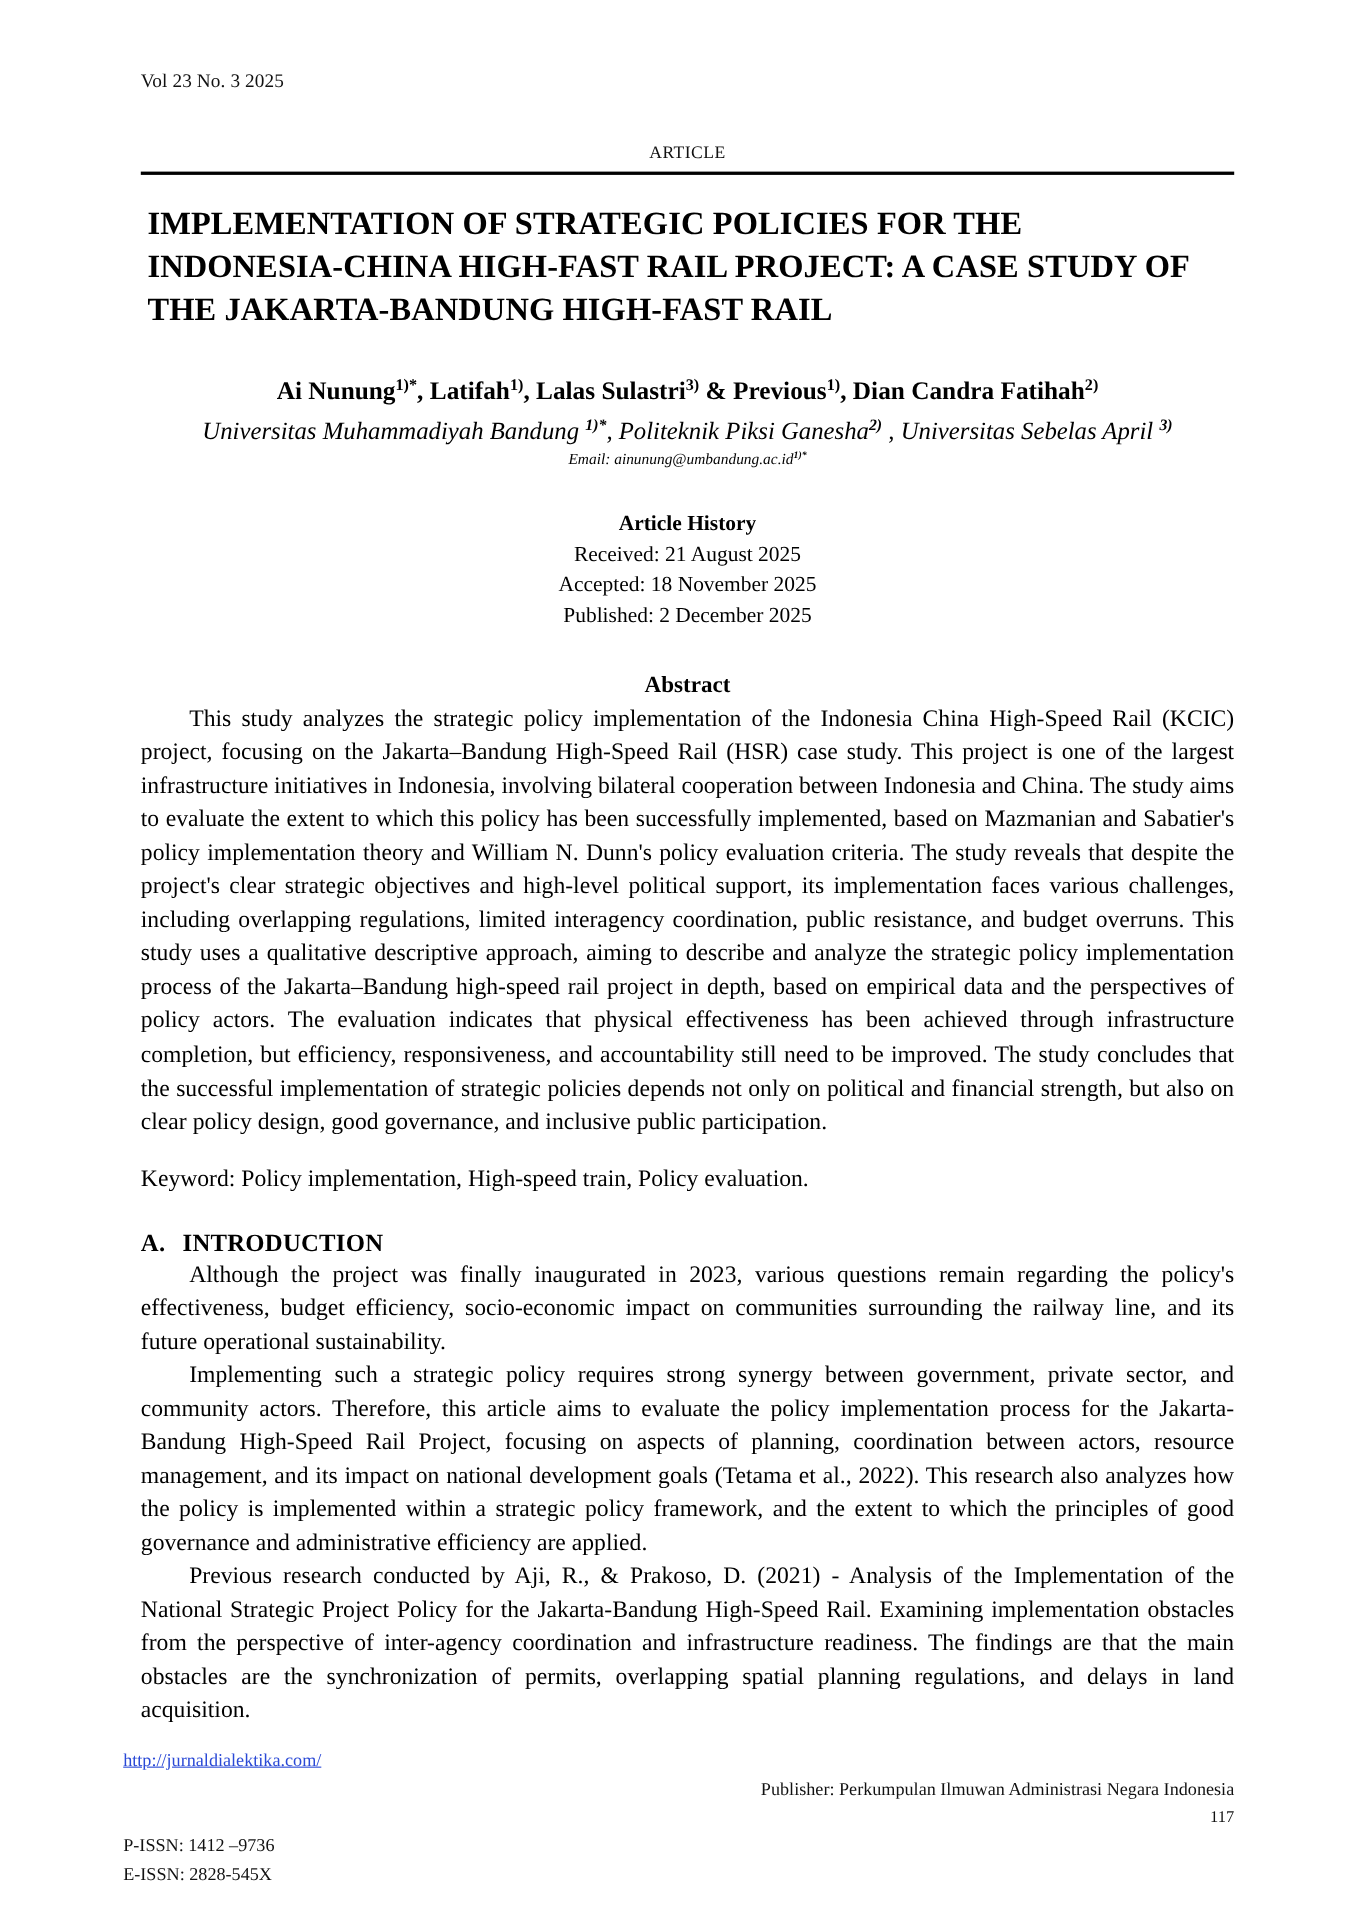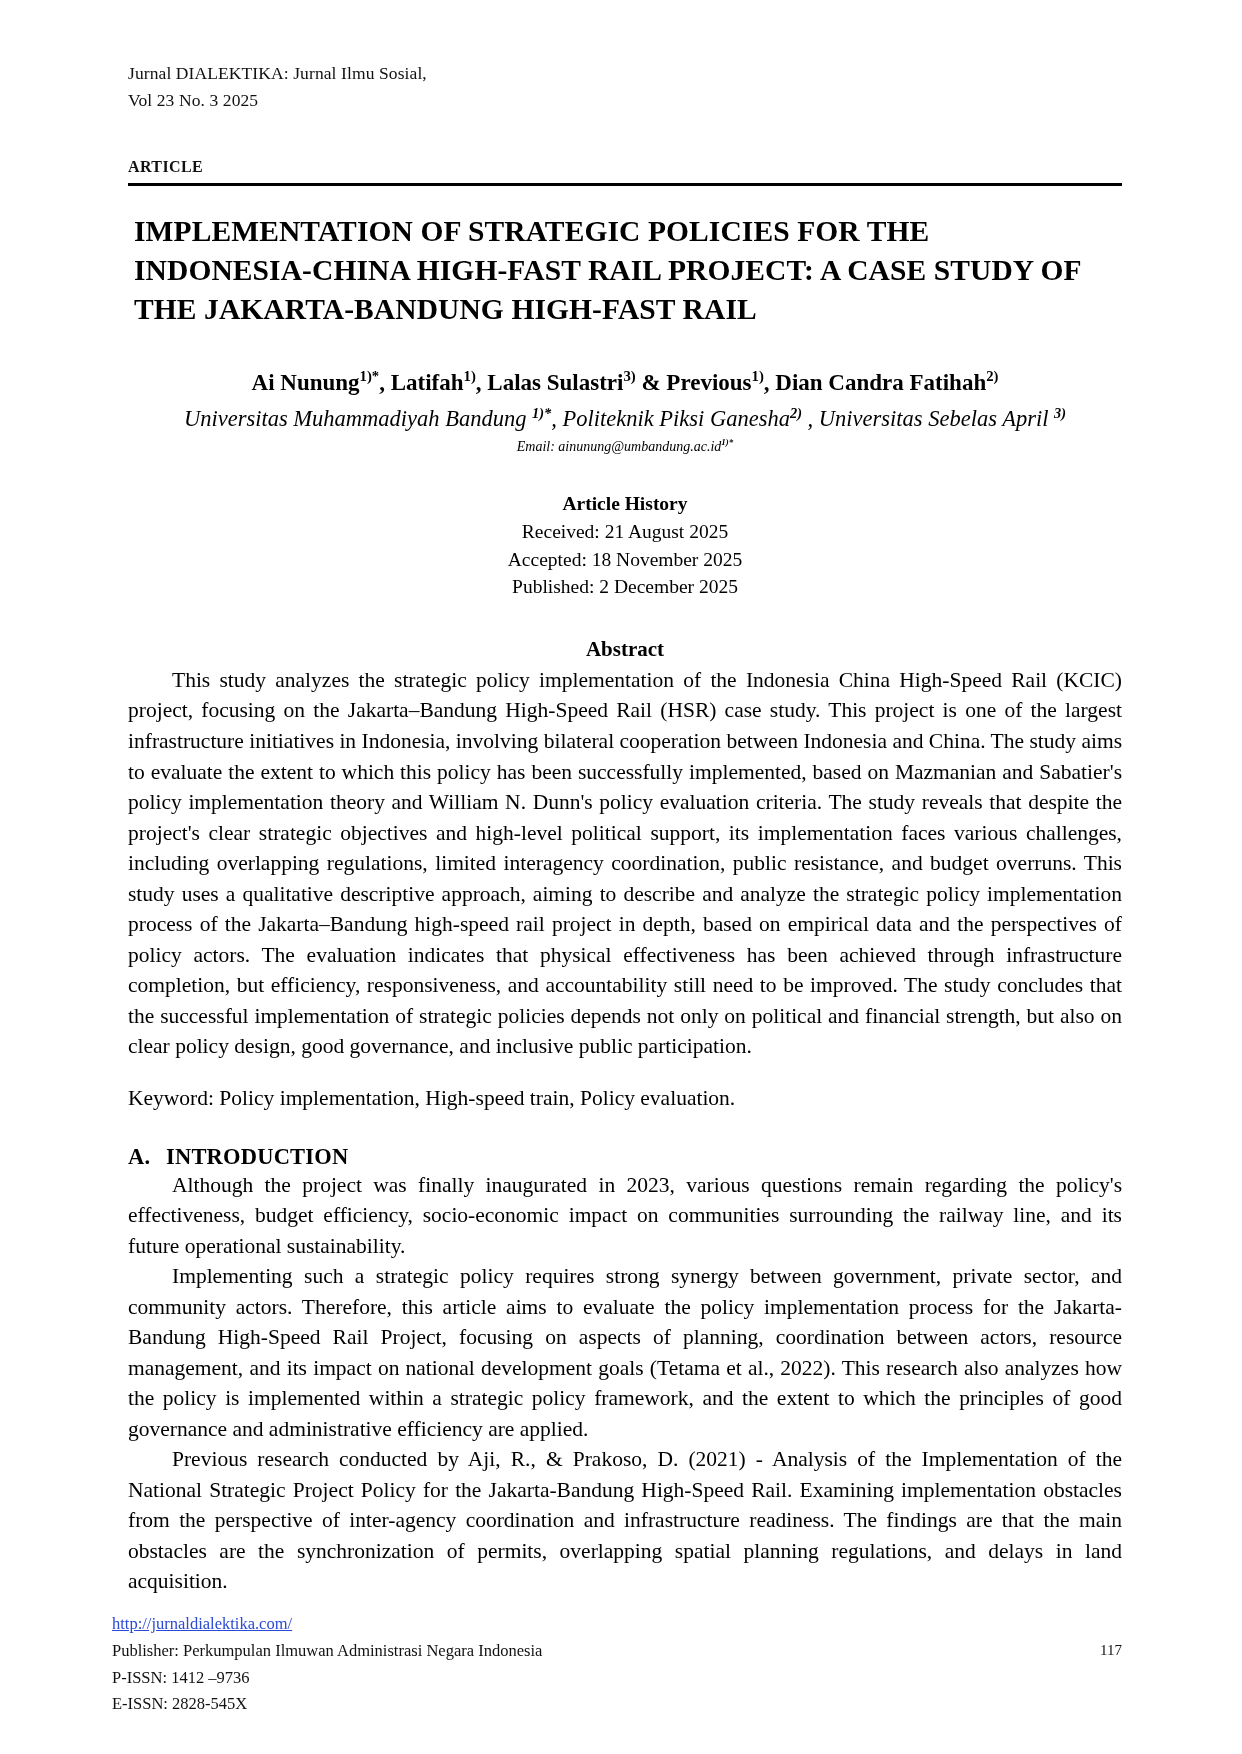--- a/index.html
+++ b/index.html
@@ -28,26 +28,25 @@
     font-family: "Liberation Serif", "DejaVu Serif", serif;
     font-size: 17.5px;
     line-height: 1.55;
     letter-spacing: 0.1px;
     color: #111;
   }
   .running-head div { white-space: nowrap; }
 
   
   .article-label {
-    text-align: left;
+    text-align: center;
     font-size: 16px;
     letter-spacing: 0.4px;
     margin-top: 44px;
     color: #111;
-    font-weight: bold;
   }
   .rule {
     border: none;
     border-top: 3px solid #000;
     margin: 7px 0 0 0;
     height: 0;
   }
 
   
   .title {
@@ -144,31 +143,31 @@
     color: #111;
   }
   .footer-url {
     color: #2a49d6;
     text-decoration: underline;
     display: inline-block;
   }
   .footer-row {
     display: flex;
     justify-content: space-between;
-    align-items: flex-start;
+    align-items: flex-end;
+    flex-direction: column;
   }
   .page-number { font-size: 15px; }
 </style>
 </head>
 <body>
 
 <div class="page">
 
   <div class="running-head">
-    <div>Jurnal DIALEKTIKA: Jurnal Ilmu Sosial,</div>
     <div>Vol 23 No. 3 2025</div>
   </div>
 
   <div class="article-label">ARTICLE</div>
   <hr class="rule">
 
   <h1 class="title">
     <span>IMPLEMENTATION OF STRATEGIC POLICIES FOR THE</span><br>
     <span>INDONESIA-CHINA HIGH-FAST RAIL PROJECT: A CASE STUDY OF</span><br>
     <span>THE JAKARTA-BANDUNG HIGH-FAST RAIL</span>

